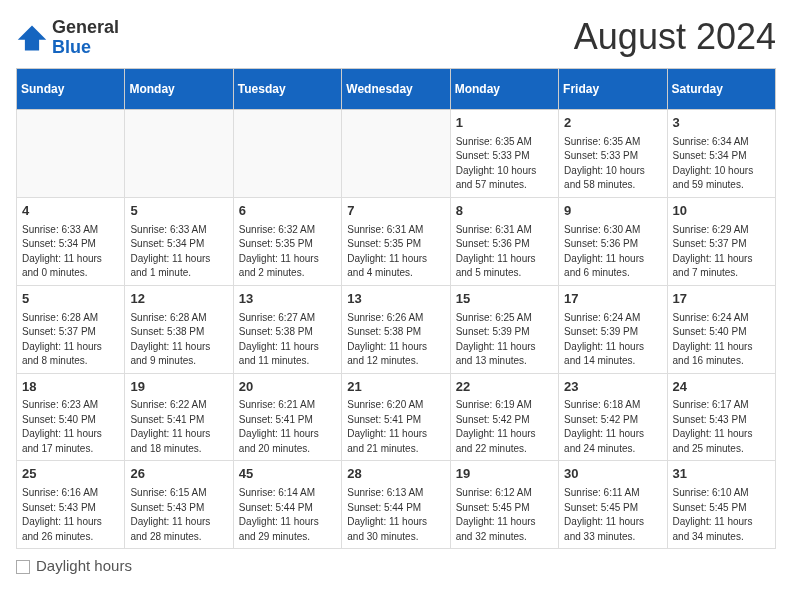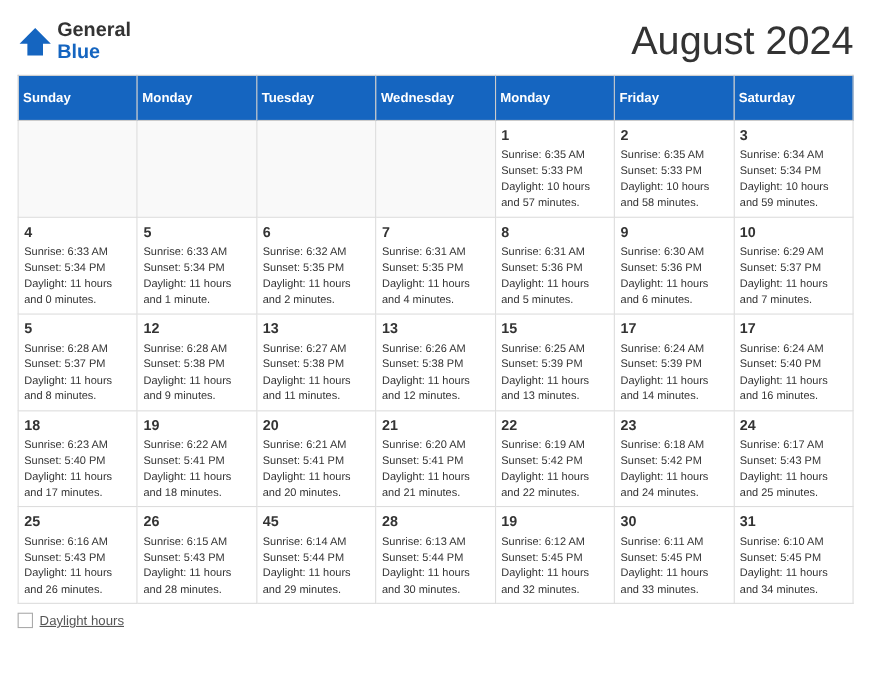--- a/index.html
+++ b/index.html
@@ -75,26 +75,25 @@
       font-weight: bold;
       display: block;
       margin-bottom: 2px;
     }
     .day-info {
       font-size: 10px;
       color: #333;
     }
     .footer-note {
       margin-top: 8px;
-      font-size: 12px;
+      font-size: 15px;
       color: #555;
       display: flex;
-      align-items: center;
+      align-items: flex-end;
       gap: 6px;
-      text-decoration: underline;
     }
     .footer-color-box {
       width: 14px;
       height: 14px;
       background: #fff;
       border: 1px solid #aaa;
       display: inline-block;
     }
   </style>
 </head>

